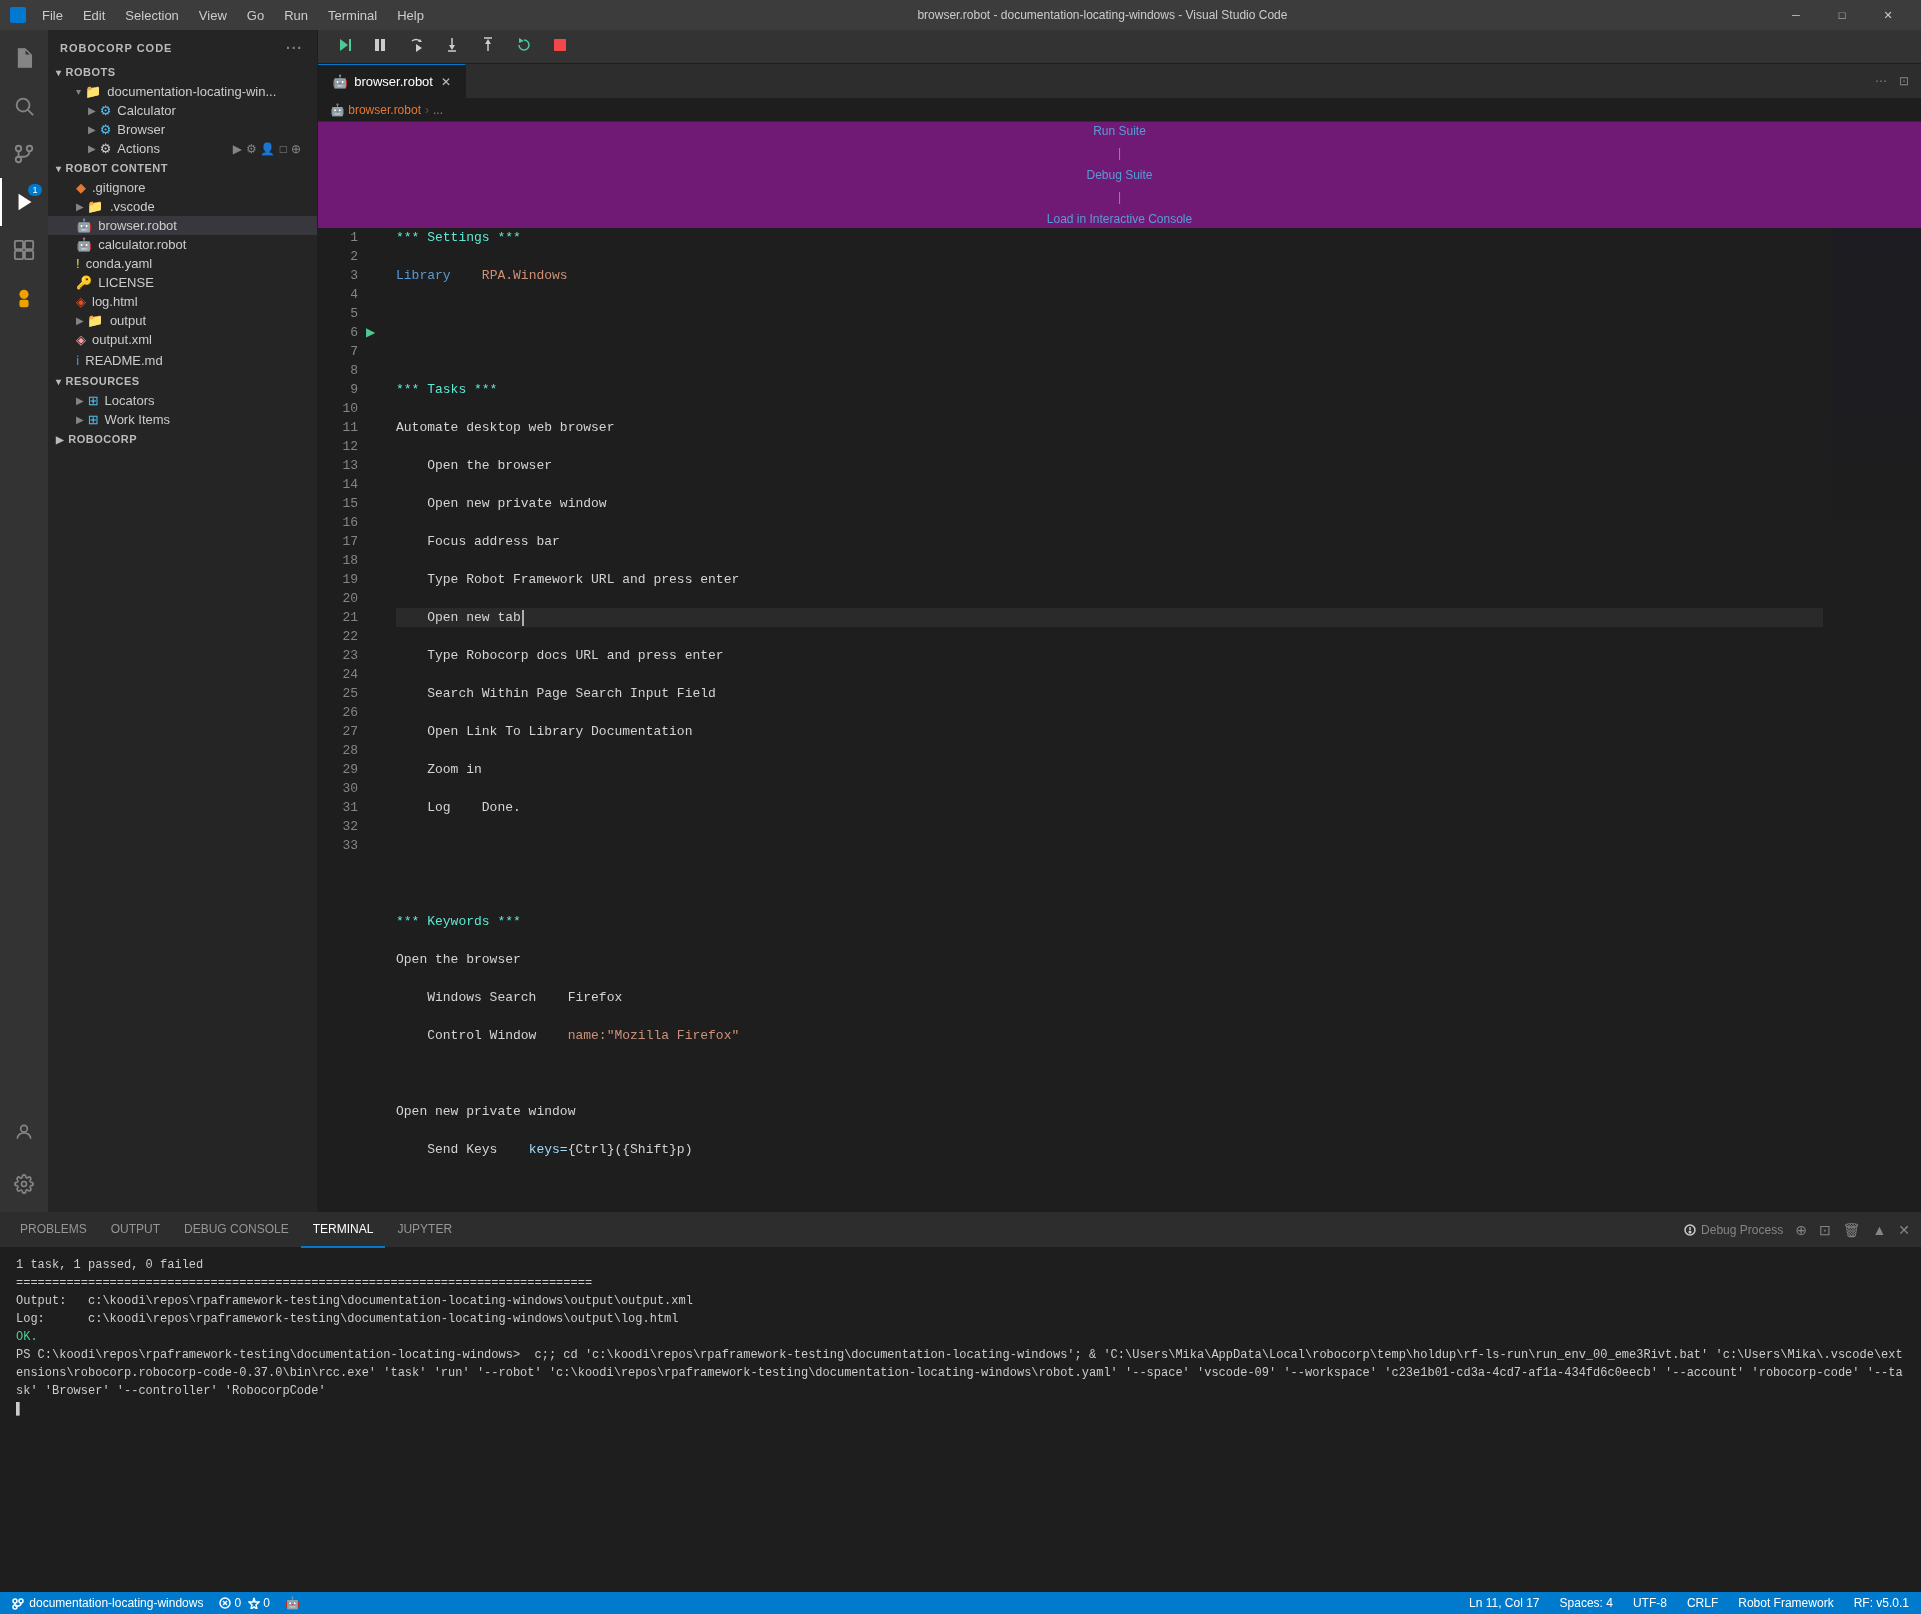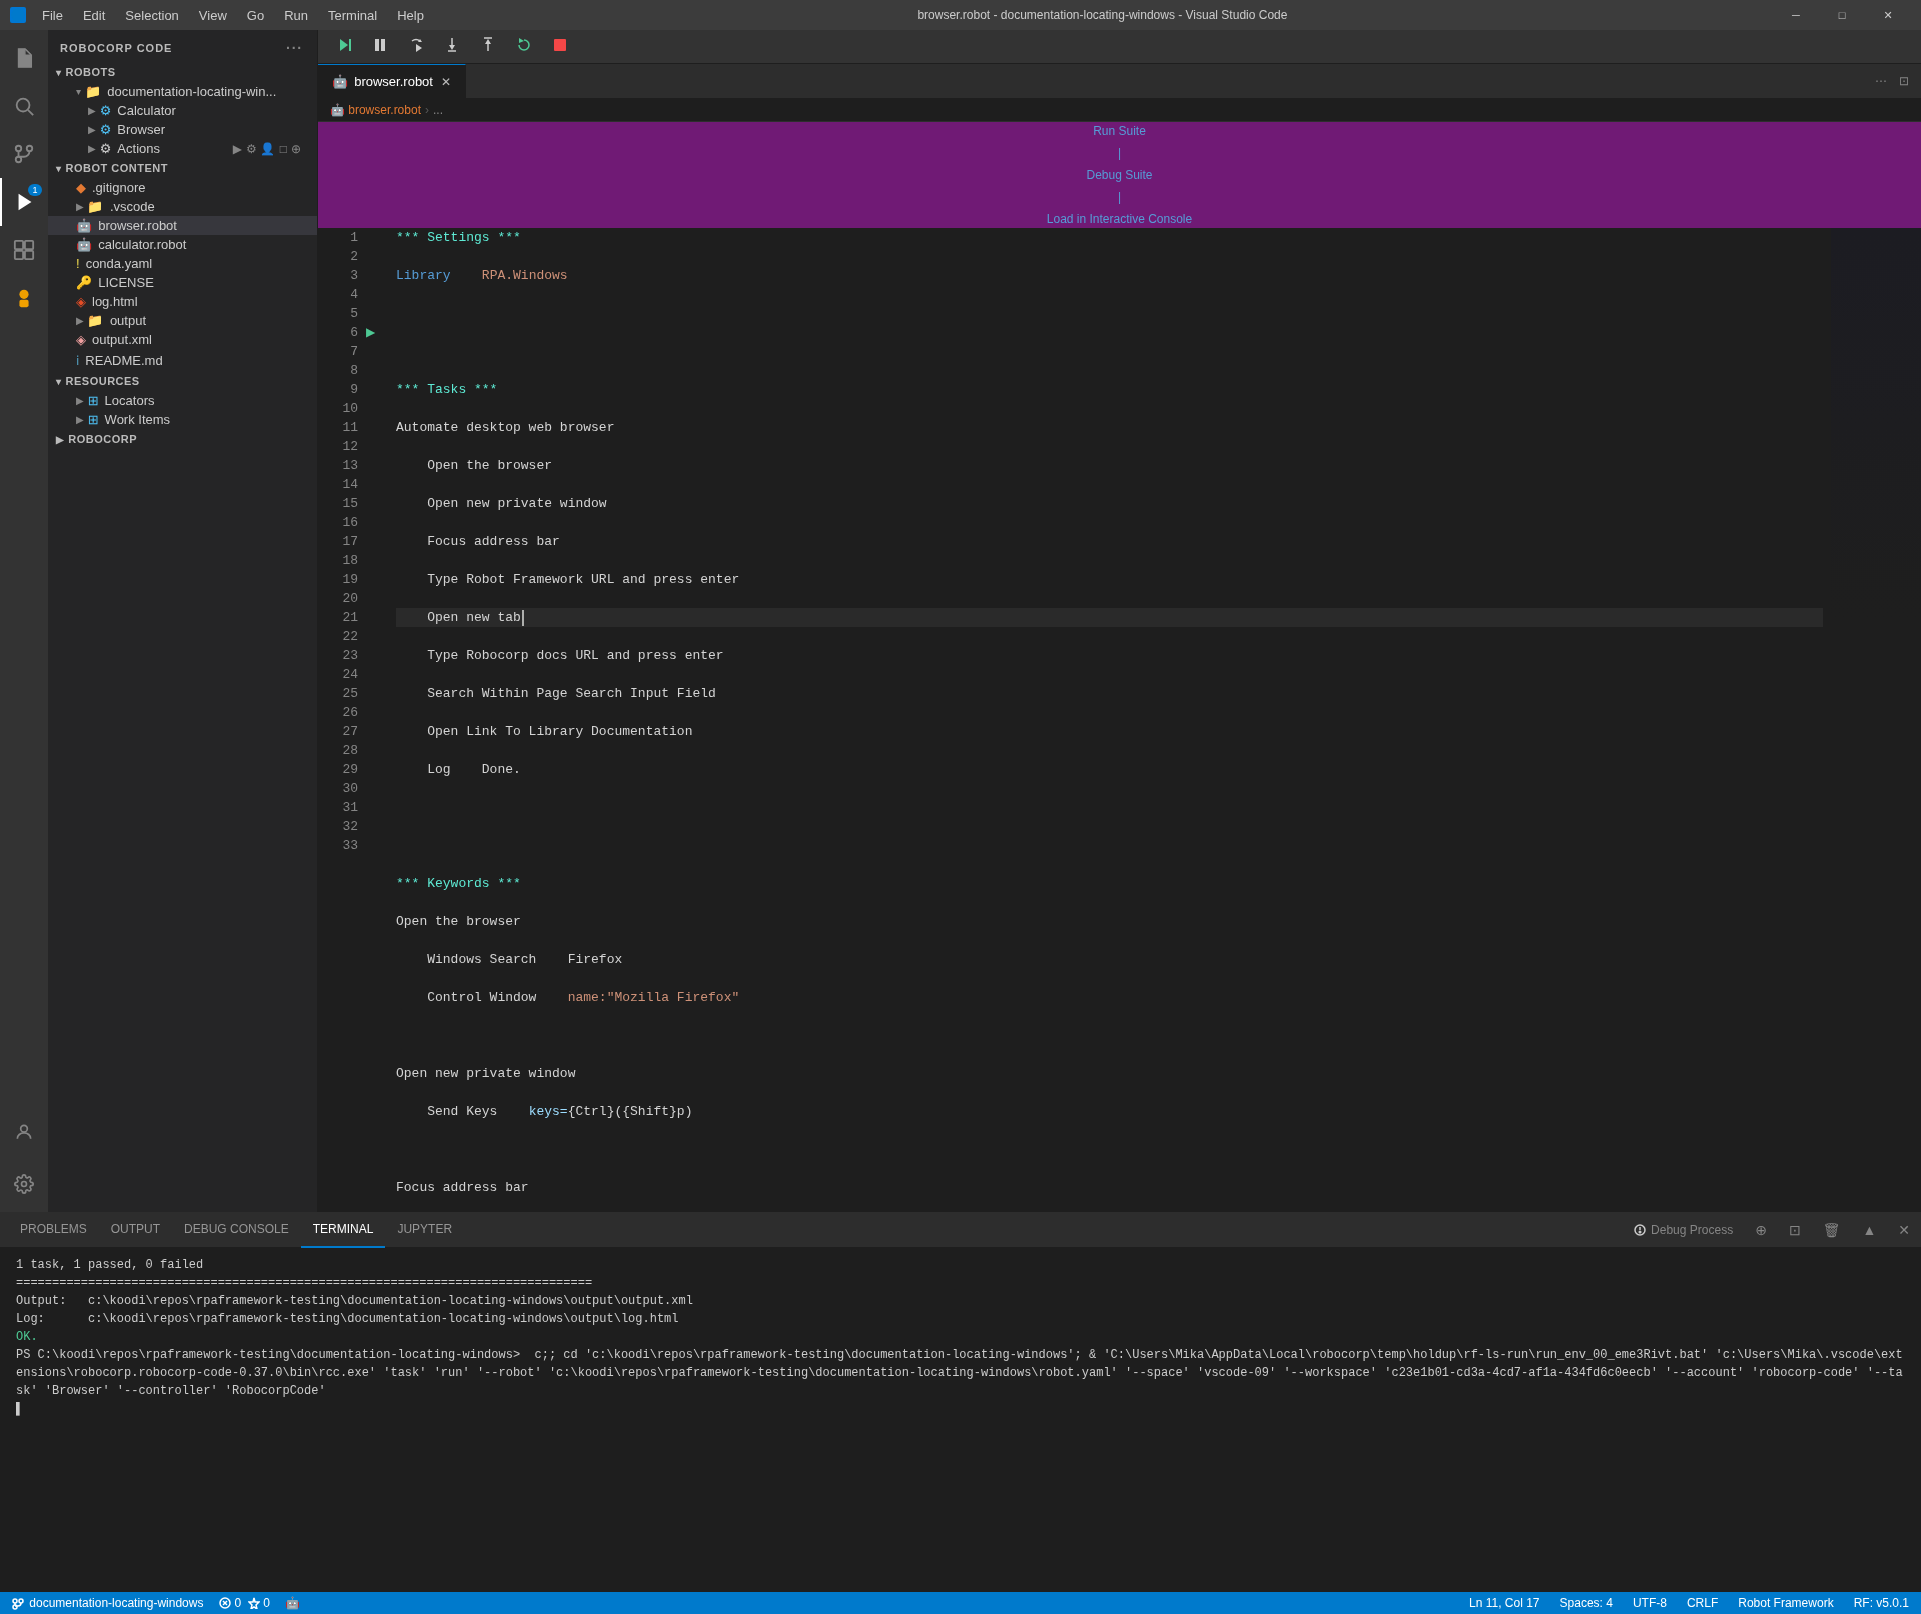--- a/index.html
+++ b/index.html
@@ -260,21 +260,21 @@
       padding: 0 8px;
     }
     .panel-tab {
       padding: 0 12px; height: 35px;
       display: flex; align-items: center;
       color: #969696; cursor: pointer; font-size: 12px;
       border-bottom: 2px solid transparent;
     }
     .panel-tab.active { color: #ffffff; border-bottom: 2px solid #007acc; }
     .panel-spacer { flex: 1; }
-    .panel-actions { display: flex; align-items: center; gap: 16px; text-align: center; }
+    .panel-actions { display: flex; align-items: center; gap: 6px; text-align: center; }
     .panel-action-btn { color: #858585; cursor: pointer; font-size: 14px; padding: 3px; }
 
     #panel-content {
       flex: 1;
       overflow-y: auto;
       padding: 8px 16px;
       font-family: 'Consolas', 'Courier New', monospace;
       font-size: 12px;
       line-height: 18px;
     }
@@ -655,20 +655,21 @@
 <div style="height:19px;"><span class="kw-setting">*** Tasks ***</span></div>
 <div style="height:19px;"><span style="color:#d4d4d4;">Automate desktop web browser</span></div>
 <div style="height:19px;"><span style="color:#d4d4d4;">    Open the browser</span></div>
 <div style="height:19px;"><span style="color:#d4d4d4;">    Open new private window</span></div>
 <div style="height:19px;"><span style="color:#d4d4d4;">    Focus address bar</span></div>
 <div style="height:19px;"><span style="color:#d4d4d4;">    Type Robot Framework URL and press enter</span></div>
 <div style="height:19px;background:#2a2a2a;"><span style="color:#d4d4d4;">    Open new tab</span><span style="display:inline-block;width:2px;height:16px;background:#aeafad;vertical-align:middle;margin-left:1px;"></span></div>
 <div style="height:19px;"><span style="color:#d4d4d4;">    Type Robocorp docs URL and press enter</span></div>
 <div style="height:19px;"><span style="color:#d4d4d4;">    Search Within Page Search Input Field</span></div>
 <div style="height:19px;"><span style="color:#d4d4d4;">    Open Link To Library Documentation</span></div>
+<div style="height:19px;"><span style="color:#d4d4d4;">    Zoom in</span></div>
 <div style="height:19px;"><span style="color:#d4d4d4;">    Log    Done.</span></div>
 <div style="height:19px;"></div>
 <div style="height:19px;"></div>
 <div style="height:19px;"><span class="kw-setting">*** Keywords ***</span></div>
 <div style="height:19px;"><span style="color:#d4d4d4;">Open the browser</span></div>
 <div style="height:19px;"><span style="color:#d4d4d4;">    Windows Search    Firefox</span></div>
 <div style="height:19px;"><span style="color:#d4d4d4;">    Control Window    </span><span style="color:#ce9178;">name:"Mozilla Firefox"</span></div>
 <div style="height:19px;"></div>
 <div style="height:19px;"><span style="color:#d4d4d4;">Open new private window</span></div>
 <div style="height:19px;"><span style="color:#d4d4d4;">    Send Keys    </span><span style="color:#9cdcfe;">keys=</span><span style="color:#d4d4d4;">{Ctrl}({Shift}p)</span></div>

